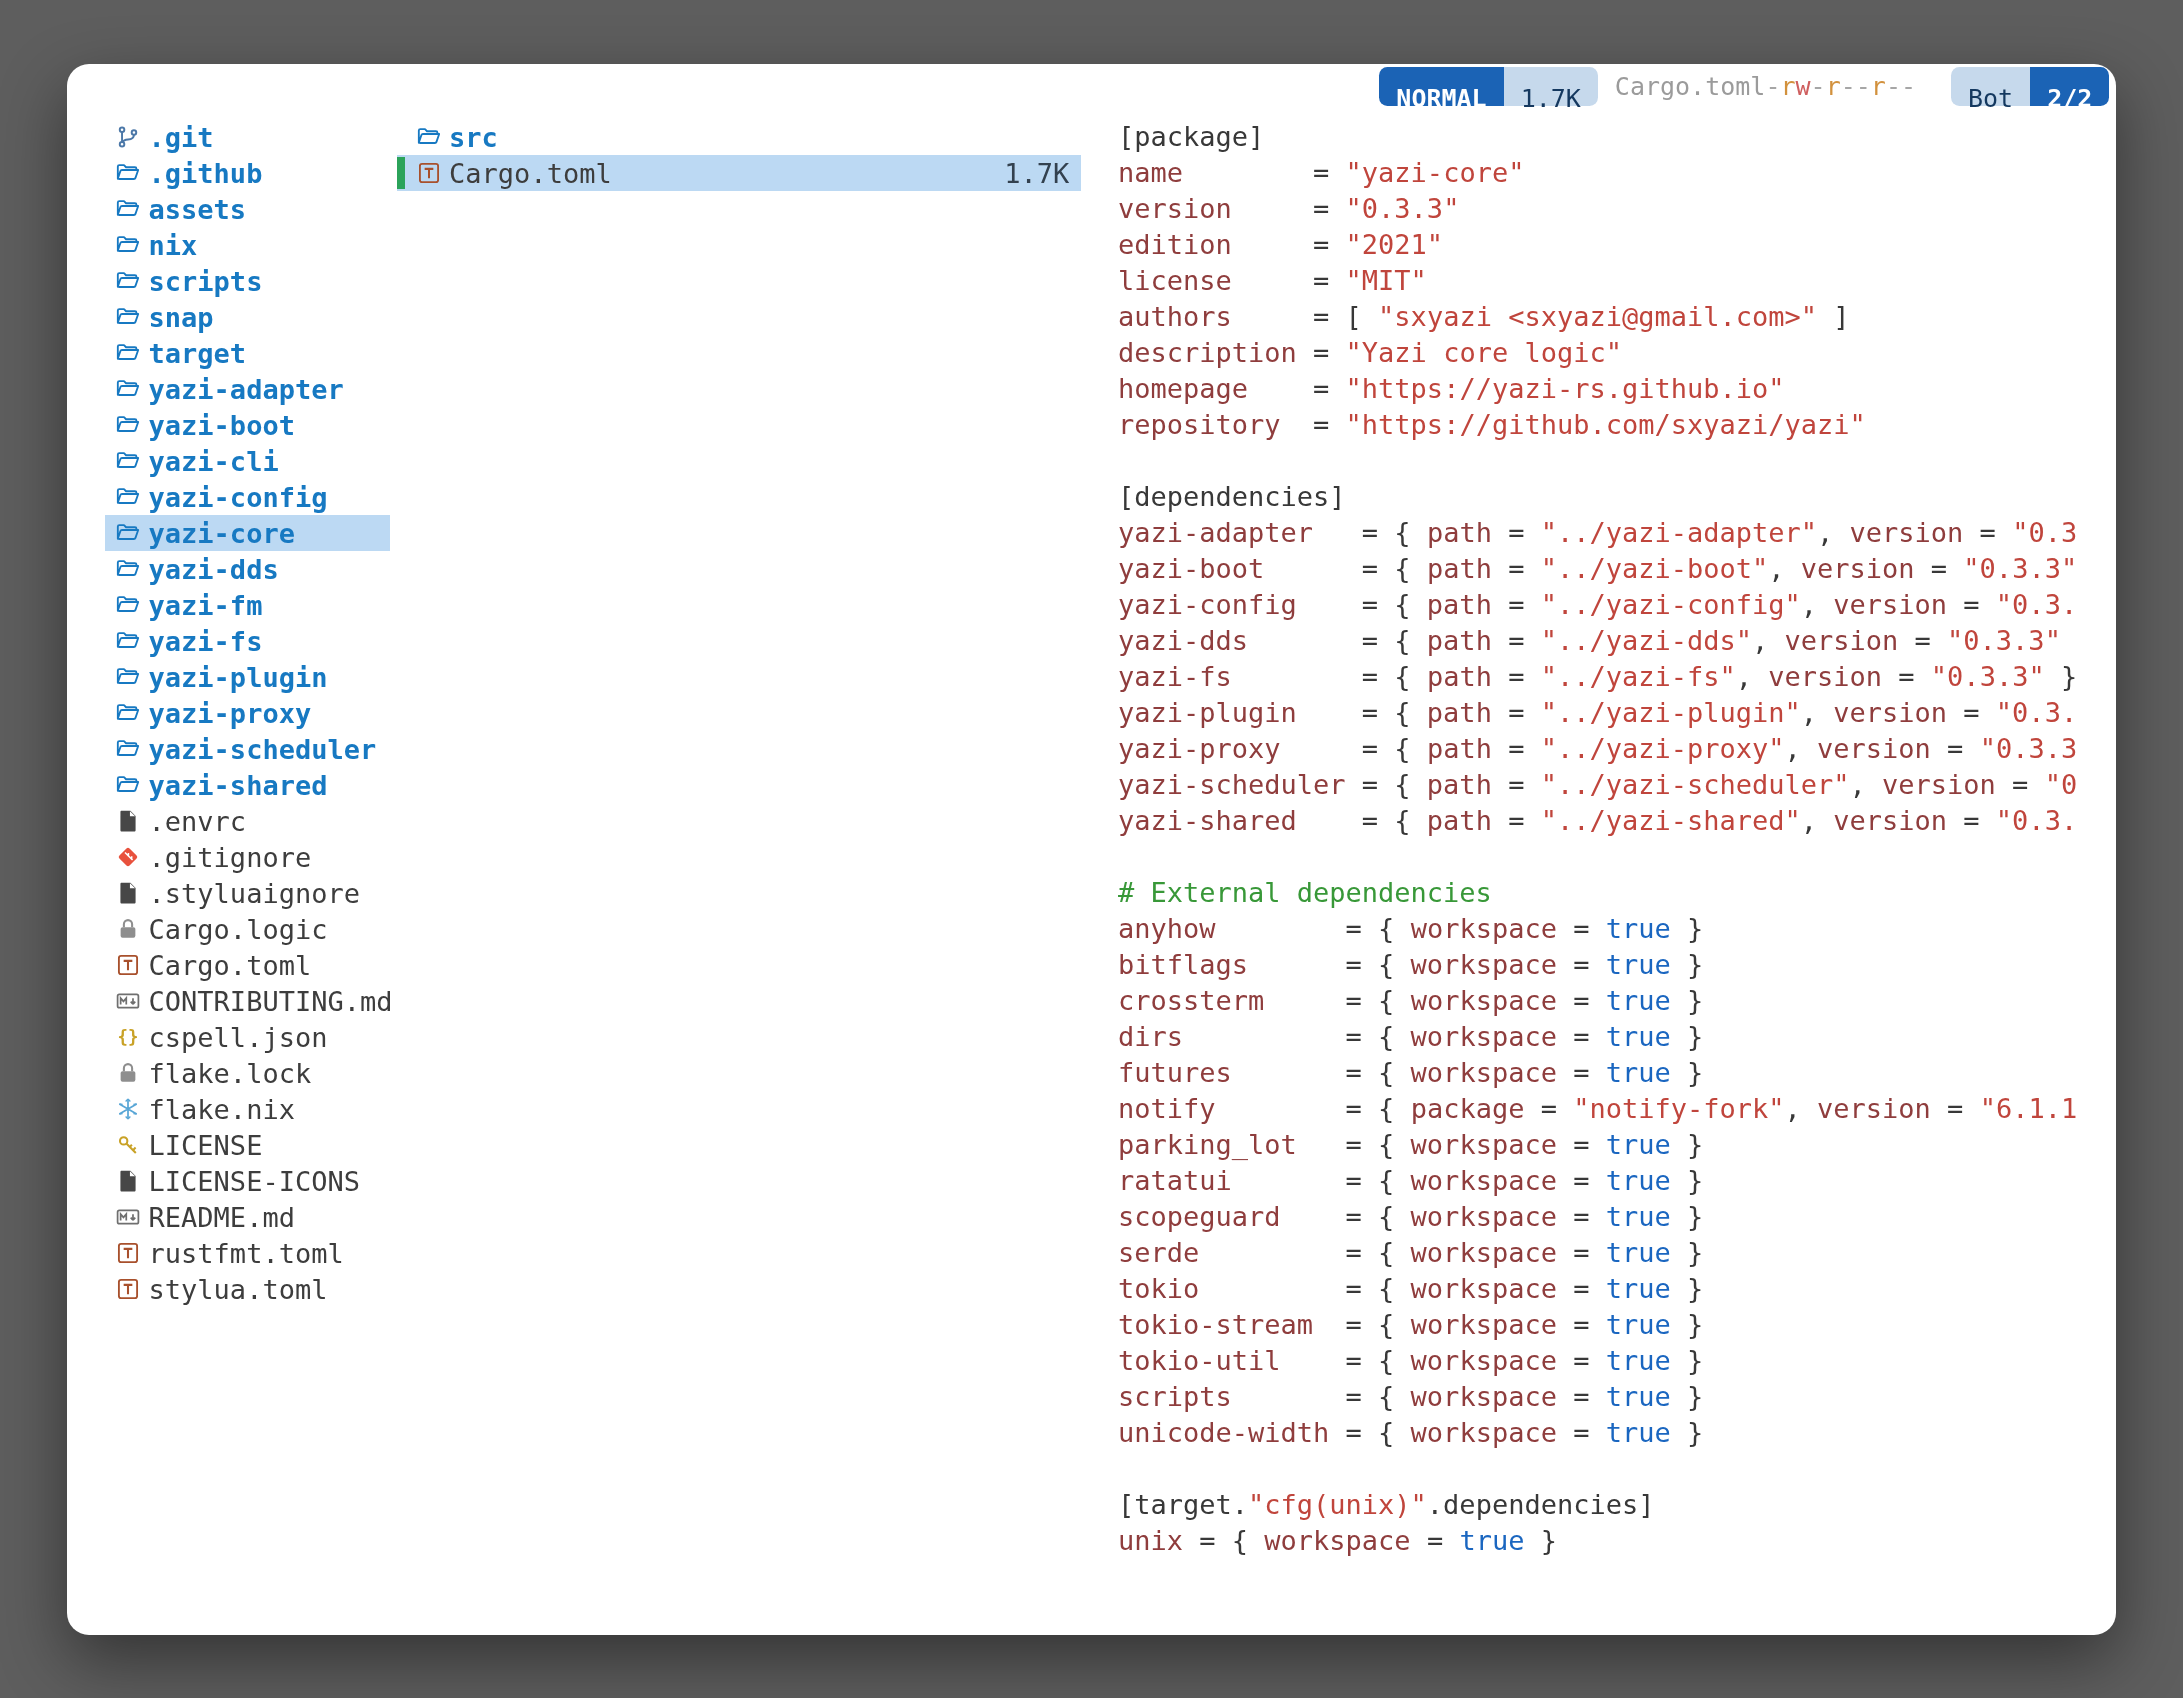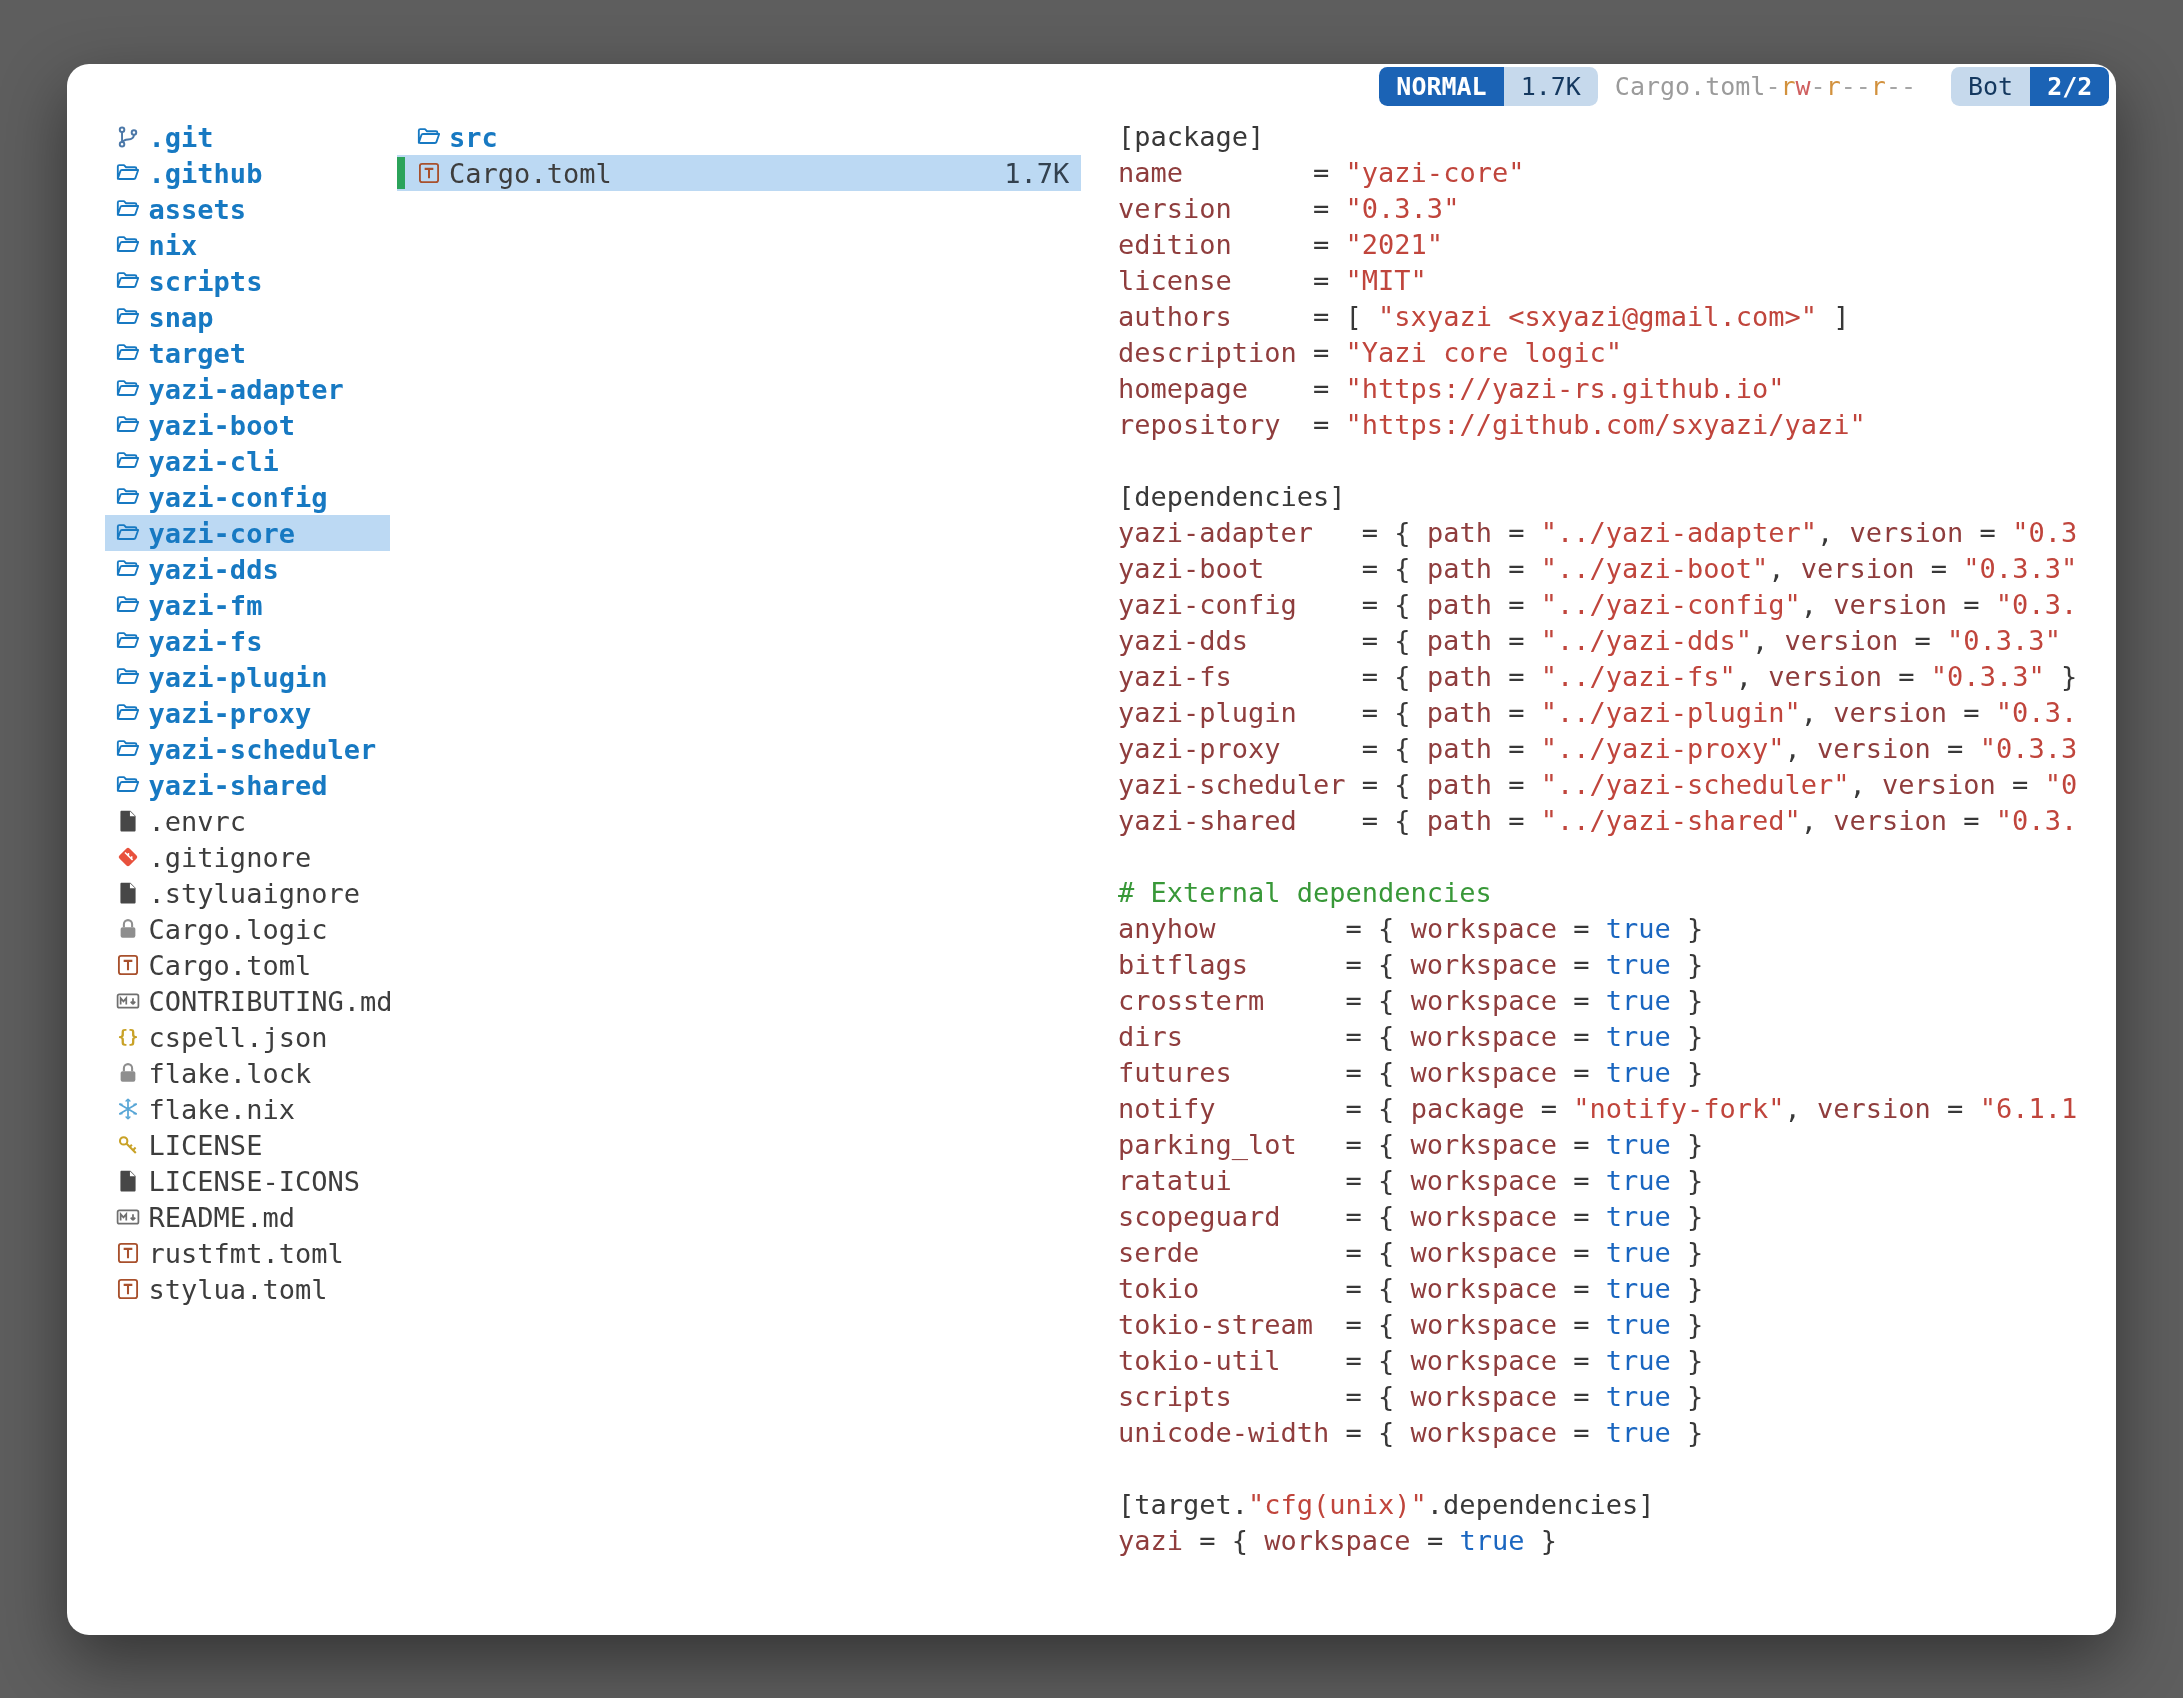--- a/index.html
+++ b/index.html
@@ -50,21 +50,21 @@
   .tok-s { color: var(--string-red); }
   .tok-b { color: var(--bool-blue); text-align: center; }
   .tok-c { color: var(--comment-green); }
 
   .statusbar {
     height: 39px; margin: 3.4px 6.7px 18.5px 6.7px;
     display: flex; align-items: center; justify-content: space-between;
     font-size: 25px;
   }
   .sb-left, .sb-right { display: flex; align-items: center; height: 39px; }
-  .badge { height: 39px; line-height: 39px; padding: 0 17px; white-space: pre; }
+  .badge { height: 39px; line-height: 39px; padding: 12px 17px; white-space: pre; }
   .badge-mode    { background: var(--mode-badge-bg); color: #fff; font-weight: bold; border-radius: 8.4px 0 0 8.4px; }
   .badge-size    { background: var(--light-badge-bg); color: #14385f; border-radius: 0 8.4px 8.4px 0; }
   .sb-filename   { color: #9b9b9b; margin-left: 17px; }
   .perms         { margin-right: 35px; white-space: pre; }
   .perm-d { color: #a6a6a6; }
   .perm-r { color: var(--perm-r); }
   .perm-w { color: var(--perm-w); }
   .badge-pos     { background: var(--light-badge-bg); color: #14385f; border-radius: 8.4px 0 0 8.4px; }
   .badge-counter { background: var(--mode-badge-bg); color: #fff; font-weight: bold; border-radius: 0 8.4px 8.4px 0; }
 
@@ -424,21 +424,21 @@
         <div class="cline"><span class="tok-k">ratatui</span><span class="tok-p">       = { </span><span class="tok-k">workspace</span><span class="tok-p"> = </span><span class="tok-b">true</span><span class="tok-p"> }</span></div>
         <div class="cline"><span class="tok-k">scopeguard</span><span class="tok-p">    = { </span><span class="tok-k">workspace</span><span class="tok-p"> = </span><span class="tok-b">true</span><span class="tok-p"> }</span></div>
         <div class="cline"><span class="tok-k">serde</span><span class="tok-p">         = { </span><span class="tok-k">workspace</span><span class="tok-p"> = </span><span class="tok-b">true</span><span class="tok-p"> }</span></div>
         <div class="cline"><span class="tok-k">tokio</span><span class="tok-p">         = { </span><span class="tok-k">workspace</span><span class="tok-p"> = </span><span class="tok-b">true</span><span class="tok-p"> }</span></div>
         <div class="cline"><span class="tok-k">tokio-stream</span><span class="tok-p">  = { </span><span class="tok-k">workspace</span><span class="tok-p"> = </span><span class="tok-b">true</span><span class="tok-p"> }</span></div>
         <div class="cline"><span class="tok-k">tokio-util</span><span class="tok-p">    = { </span><span class="tok-k">workspace</span><span class="tok-p"> = </span><span class="tok-b">true</span><span class="tok-p"> }</span></div>
         <div class="cline"><span class="tok-k">scripts</span><span class="tok-p">       = { </span><span class="tok-k">workspace</span><span class="tok-p"> = </span><span class="tok-b">true</span><span class="tok-p"> }</span></div>
         <div class="cline"><span class="tok-k">unicode-width</span><span class="tok-p"> = { </span><span class="tok-k">workspace</span><span class="tok-p"> = </span><span class="tok-b">true</span><span class="tok-p"> }</span></div>
         <div class="cline"></div>
         <div class="cline"><span class="tok-p">[target.</span><span class="tok-s">"cfg(unix)"</span><span class="tok-p">.dependencies]</span></div>
-        <div class="cline"><span class="tok-k">yazi</span><span class="tok-p"> = { </span><span class="tok-k">workspace</span><span class="tok-p"> = </span><span class="tok-b">true</span><span class="tok-p"> }</span></div>
+        <div class="cline"><span class="tok-k">unix</span><span class="tok-p"> = { </span><span class="tok-k">workspace</span><span class="tok-p"> = </span><span class="tok-b">true</span><span class="tok-p"> }</span></div>
       </div>
   </div>
   <div class="statusbar">
     <div class="sb-left">
       <span class="badge badge-mode">NORMAL</span>
       <span class="badge badge-size">1.7K</span>
       <span class="sb-filename">Cargo.toml</span>
     </div>
     <div class="sb-right">
       <span class="perms" id="perms"><span class="perm-d">-</span><span class="perm-r">r</span><span class="perm-w">w</span><span class="perm-d">-</span><span class="perm-r">r</span><span class="perm-d">-</span><span class="perm-d">-</span><span class="perm-r">r</span><span class="perm-d">-</span><span class="perm-d">-</span></span>

